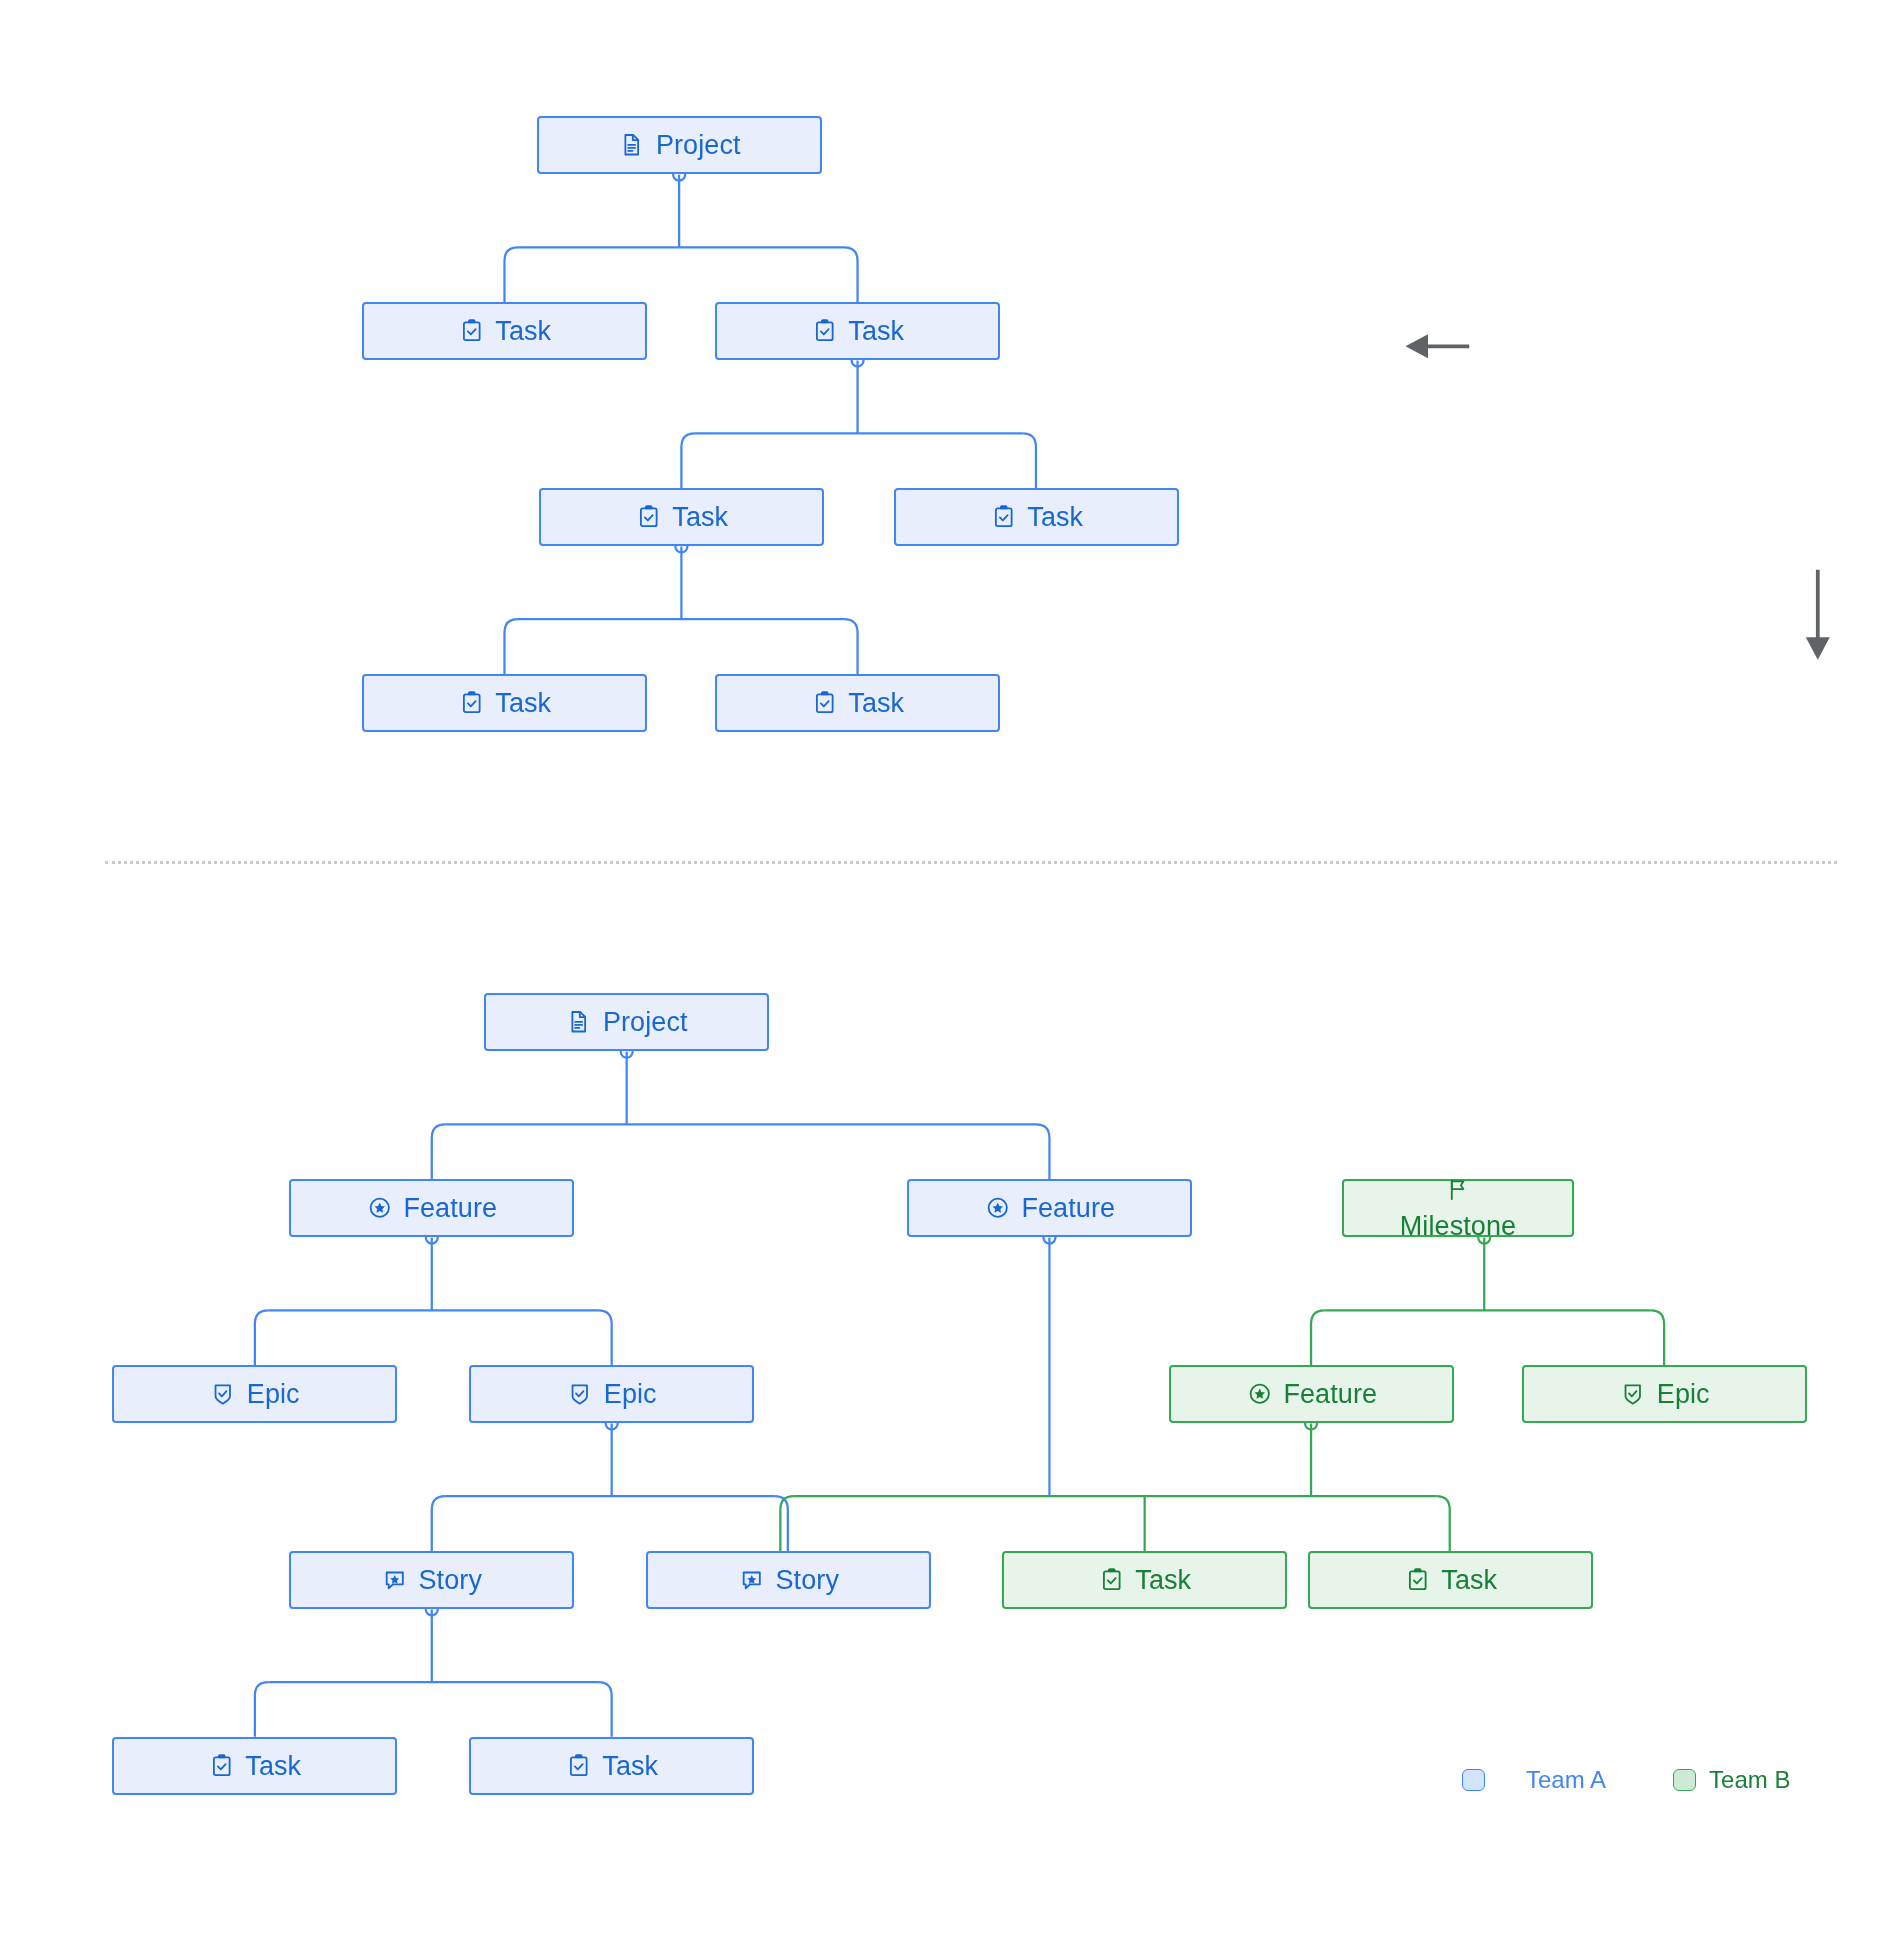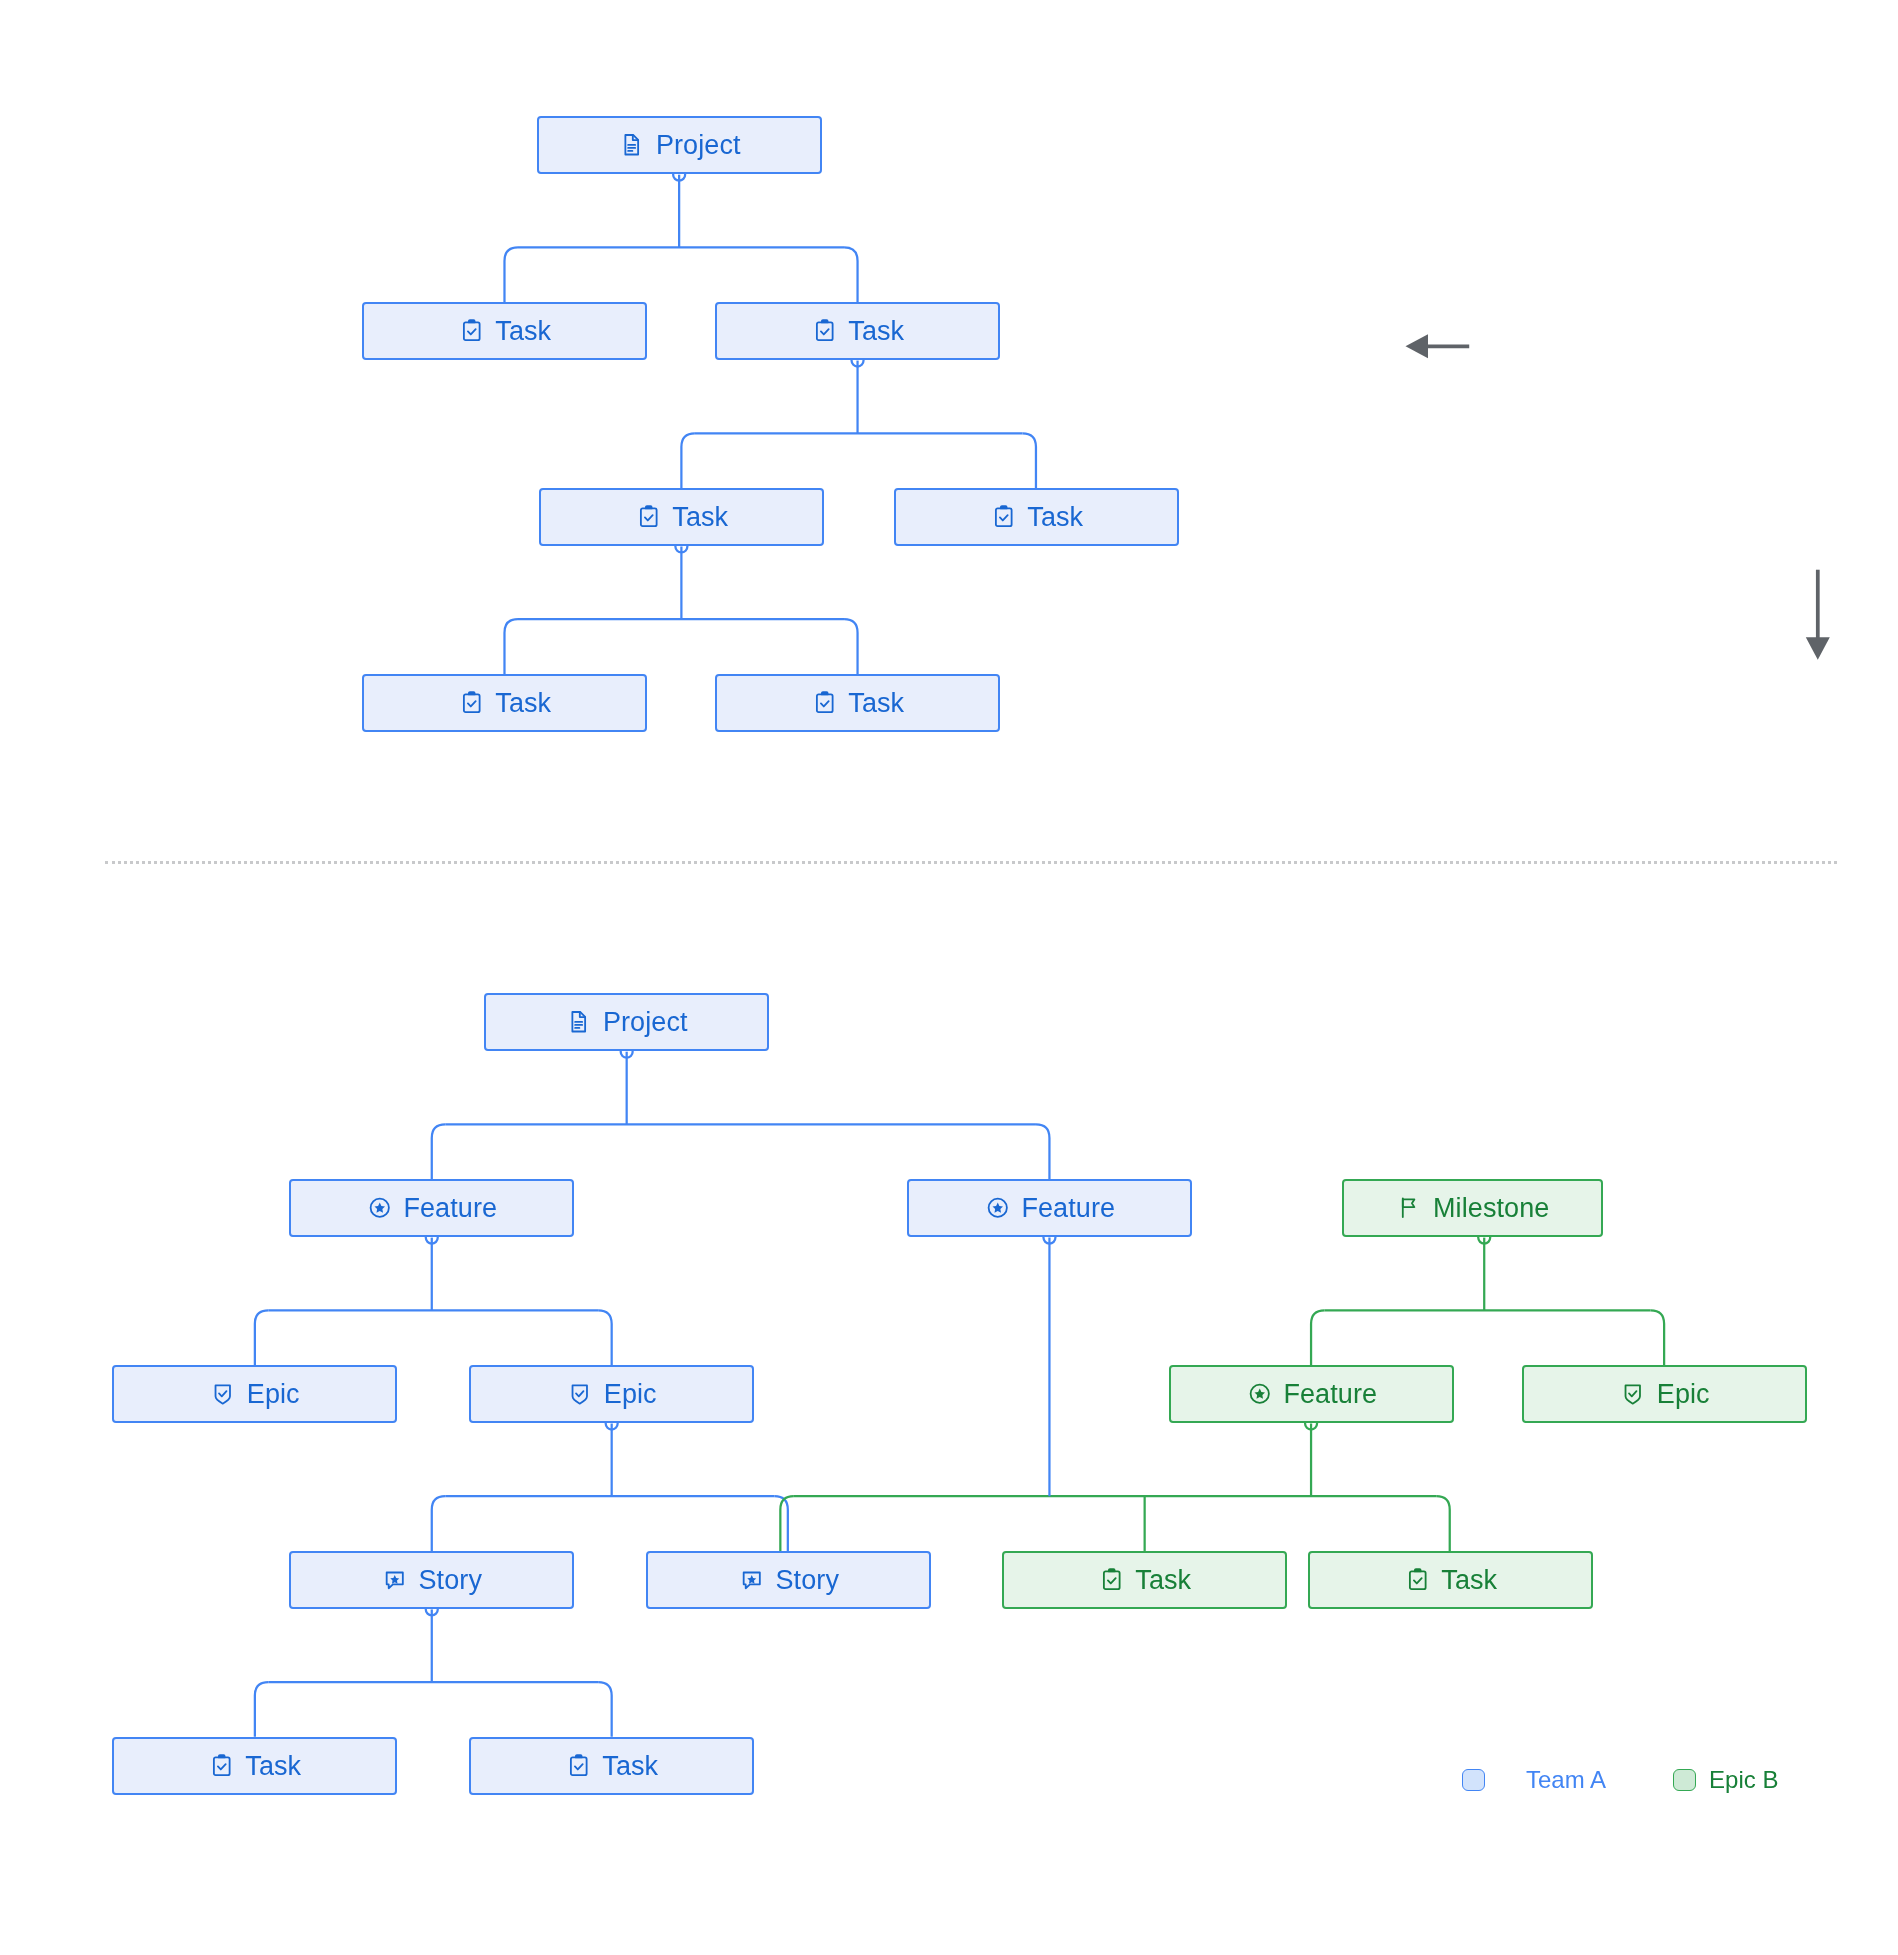--- a/index.html
+++ b/index.html
@@ -243,21 +243,21 @@
       </div>
       <div class="node-box team-a" style="left: 907px; top: 1179px; width: 285px; height: 58px;">
         <span class="node-icon">
           <svg viewBox="0 0 24 24" width="25.5" height="25.5" fill="none" stroke="currentColor" stroke-width="1.7" stroke-linecap="round" stroke-linejoin="round">
             <circle cx="12" cy="12" r="8.6"></circle>
             <path d="M12 7.1l1.53 3.2 3.42.46-2.5 2.4.62 3.46L12 14.98 8.93 16.6l.62-3.46-2.5-2.4 3.42-.46z" fill="currentColor" stroke="none"></path>
           </svg>
         </span>
         <span class="node-label">Feature</span>
       </div>
-      <div class="node-box team-b" style="left: 1342px; top: 1179px; width: 261px; height: 58px;">
+      <div class="node-box team-b" style="left: 1342px; top: 1179px; width: 232px; height: 58px; flex-direction: column;">
         <span class="node-icon">
           <svg viewBox="0 0 24 24" width="25.5" height="25.5" fill="none" stroke="currentColor" stroke-width="1.7" stroke-linecap="round" stroke-linejoin="round">
             <path d="M6.4 3.2v17.6"></path>
             <path d="M6.4 4.2h10.9l-2.3 3.6 2.3 3.6H6.4z"></path>
           </svg>
         </span>
         <span class="node-label">Milestone</span>
       </div>
       <div class="node-box team-a" style="left: 112px; top: 1365px; width: 285px; height: 58px;">
         <span class="node-icon">
@@ -365,17 +365,17 @@
     </svg>
 
 
   <div class="legend" id="legend-el" style="left: 1462px; top: 1766px;">
       <div class="legend-item team-a">
         <span class="legend-swatch"></span>
         <span class="legend-text">Team A</span>
       </div>
       <div class="legend-item team-b">
         <span class="legend-swatch"></span>
-        <span class="legend-text">Epic B</span>
+        <span class="legend-text">Team B</span>
       </div>
     </div>
 </div>
 
 
 </body></html>

